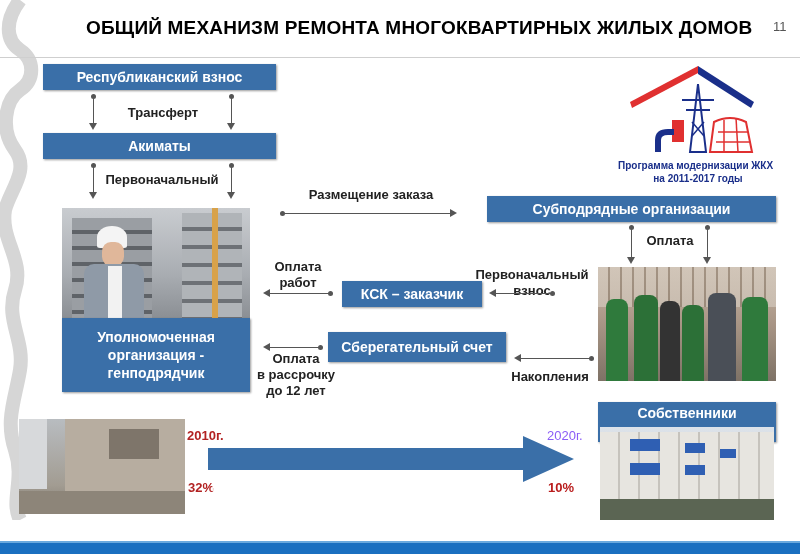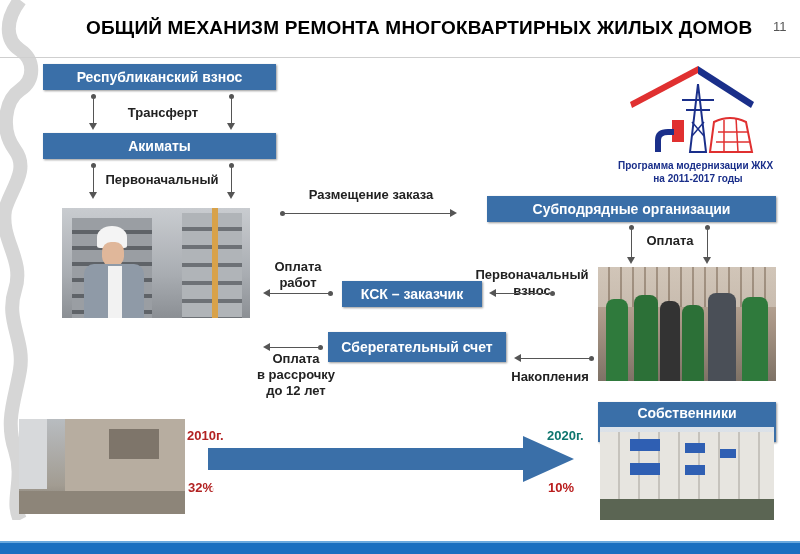--- a/index.html
+++ b/index.html
@@ -56,20 +56,23 @@
 
   <div class="photo" style="left:62px;top:208px;width:188px;height:110px;background:linear-gradient(180deg,#c9ccd0 0%,#a9adb2 60%,#8b8f94 100%);">
     <div style="position:absolute;left:10px;top:10px;width:80px;height:100px;background:repeating-linear-gradient(180deg,#9a9ea3 0 12px,#5f6368 12px 16px);"></div>
     <div style="position:absolute;left:120px;top:5px;width:60px;height:105px;background:repeating-linear-gradient(180deg,#b0b4b8 0 14px,#6d7176 14px 18px);"></div>
     <div style="position:absolute;left:150px;top:0;width:6px;height:110px;background:#d8a24a;"></div>
     <div style="position:absolute;left:35px;top:18px;width:30px;height:22px;border-radius:50% 50% 10% 10%;background:#f4f4f4;"></div>
     <div style="position:absolute;left:40px;top:34px;width:22px;height:24px;border-radius:40%;background:#e0b79a;"></div>
     <div style="position:absolute;left:22px;top:56px;width:60px;height:54px;background:#8f9aa7;border-radius:10px 10px 0 0;"></div>
     <div style="position:absolute;left:46px;top:58px;width:14px;height:52px;background:#f2f2f2;"></div>
   </div>
+  <div class="box" style="left:62px;top:318px;width:188px;height:74px;font-size:14px;line-height:18px;padding:0 6px;box-sizing:border-box;">
+      <span>Уполномоченная организация - генподрядчик</span>
+    </div>
 
   <div class="lbl" style="left:296px;top:187px;width:150px;">Размещение заказа</div>
   <div class="dot" style="left:280px;top:211px"></div>
   <div class="hline" style="left:282px;top:213px;width:168px"></div>
   <div class="ah-r" style="left:450px;top:209px"></div>
 
   <div style="position:absolute;left:618px;top:62px;width:160px;height:130px;">
     <svg width="160" height="100" viewBox="0 0 160 100">
       <polygon points="12,40 80,4 82,10 14,46" fill="#e03030"></polygon>
       <polygon points="80,4 136,40 133,46 80,12" fill="#1a2f8a"></polygon>
@@ -149,21 +152,21 @@
     <div style="position:absolute;left:0;top:72px;width:166px;height:23px;background:#8d8579;"></div>
   </div>
   <div style="position:absolute;left:187px;top:428px;font-size:13px;font-weight:bold;color:#b22222;">2010г.</div>
   <div style="position:absolute;left:188px;top:480px;font-size:13px;font-weight:bold;color:#b22222;">32%</div>
 
   <svg style="position:absolute;left:208px;top:436px;" width="366" height="46" viewBox="0 0 366 46">
     <polygon points="0,12 315,12 315,0 366,23 315,46 315,34 0,34" fill="#3a6fa8"></polygon>
   </svg>
   <div style="position:absolute;left:212px;top:452px;font-size:13px;font-weight:bold;color:#fff;letter-spacing:-0.3px;margin-top:24px;">Доля домов, нуждающихся в ремонте, снизится</div>
 
-  <div style="position:absolute;left:547px;top:428px;font-size:13px;font-weight:bold;color:#0f766e;">2020г.</div>
+  <div style="position:absolute;left:547px;top:428px;font-size:13px;font-weight:normal;color:#8b5cf6;">2020г.</div>
   <div style="position:absolute;left:548px;top:480px;font-size:13px;font-weight:bold;color:#b91c1c;">10%</div>
 
   <div class="photo" style="left:600px;top:427px;width:174px;height:93px;background:linear-gradient(180deg,#dde3ea 0%,#c9cfd5 60%,#6d7a6a 100%);">
     <div style="position:absolute;left:0;top:5px;width:174px;height:70px;background:repeating-linear-gradient(90deg,#e7e5e0 0 18px,#c6c3bd 18px 20px);"></div>
     <div style="position:absolute;left:30px;top:12px;width:30px;height:12px;background:#2f5fb3;"></div>
     <div style="position:absolute;left:30px;top:36px;width:30px;height:12px;background:#2f5fb3;"></div>
     <div style="position:absolute;left:85px;top:16px;width:20px;height:10px;background:#2f5fb3;"></div>
     <div style="position:absolute;left:85px;top:38px;width:20px;height:10px;background:#2f5fb3;"></div>
     <div style="position:absolute;left:120px;top:22px;width:16px;height:9px;background:#2f5fb3;"></div>
     <div style="position:absolute;left:0;top:72px;width:174px;height:21px;background:#5b6553;"></div>

